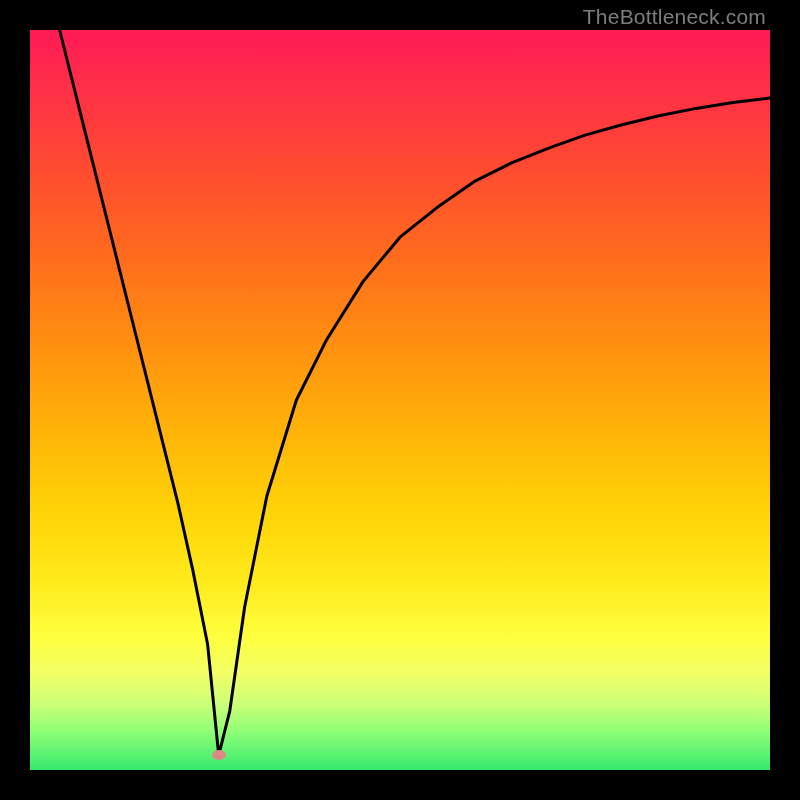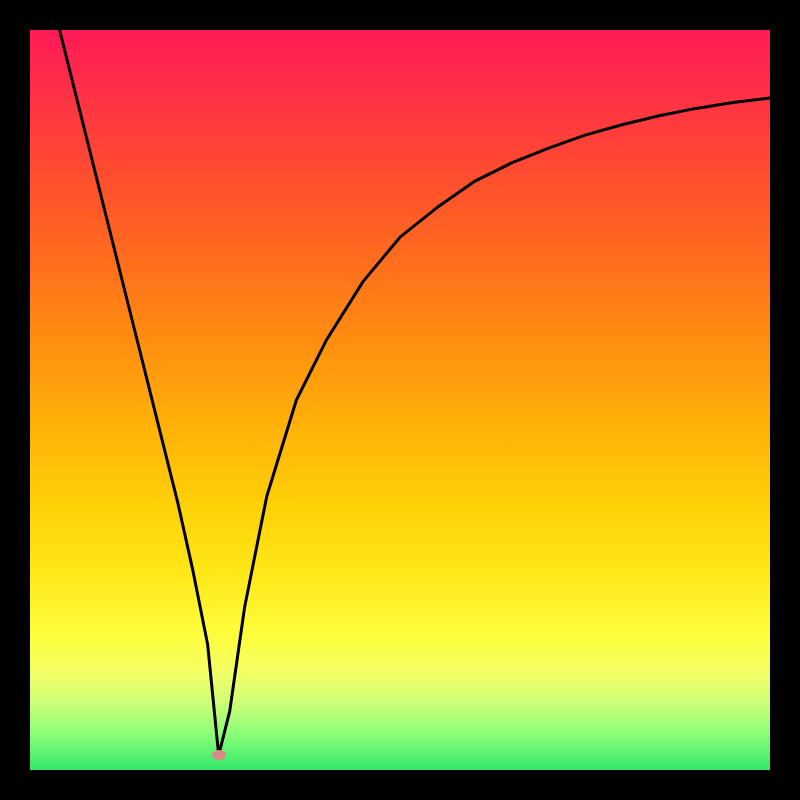--- a/index.html
+++ b/index.html
@@ -73,13 +73,14 @@
 <div class="frame">
 
   <div class="plot-area"></div>
 
   <svg class="curve-svg" viewBox="0 0 740 740" preserveAspectRatio="none">
     <path id="curve-path" d="M29.6 0.0 L44.4 59.2 L59.2 118.4 L74.0 177.6 L88.8 236.8 L103.6 296.0 L118.4 355.2 L133.2 414.4 L148.0 473.6 L162.8 540.2 L177.6 614.2 L188.7 725.2 L199.8 680.8 L214.6 577.2 L236.8 466.2 L266.4 370.0 L296.0 310.8 L333.0 251.6 L370.0 207.2 L407.0 177.6 L444.0 151.7 L481.0 133.2 L518.0 118.4 L555.0 105.1 L592.0 94.7 L629.0 85.8 L666.0 78.4 L703.0 72.5 L740.0 68.1" fill="none" stroke="#000" stroke-width="3" stroke-linecap="round" stroke-linejoin="round"></path>
   </svg>
 
   <div id="marker" class="marker" style="left: 211.7px; top: 750.2px;"></div>
 
+  <div class="watermark">TheBottleneck.com</div>
 </div>
 
 </body></html>

